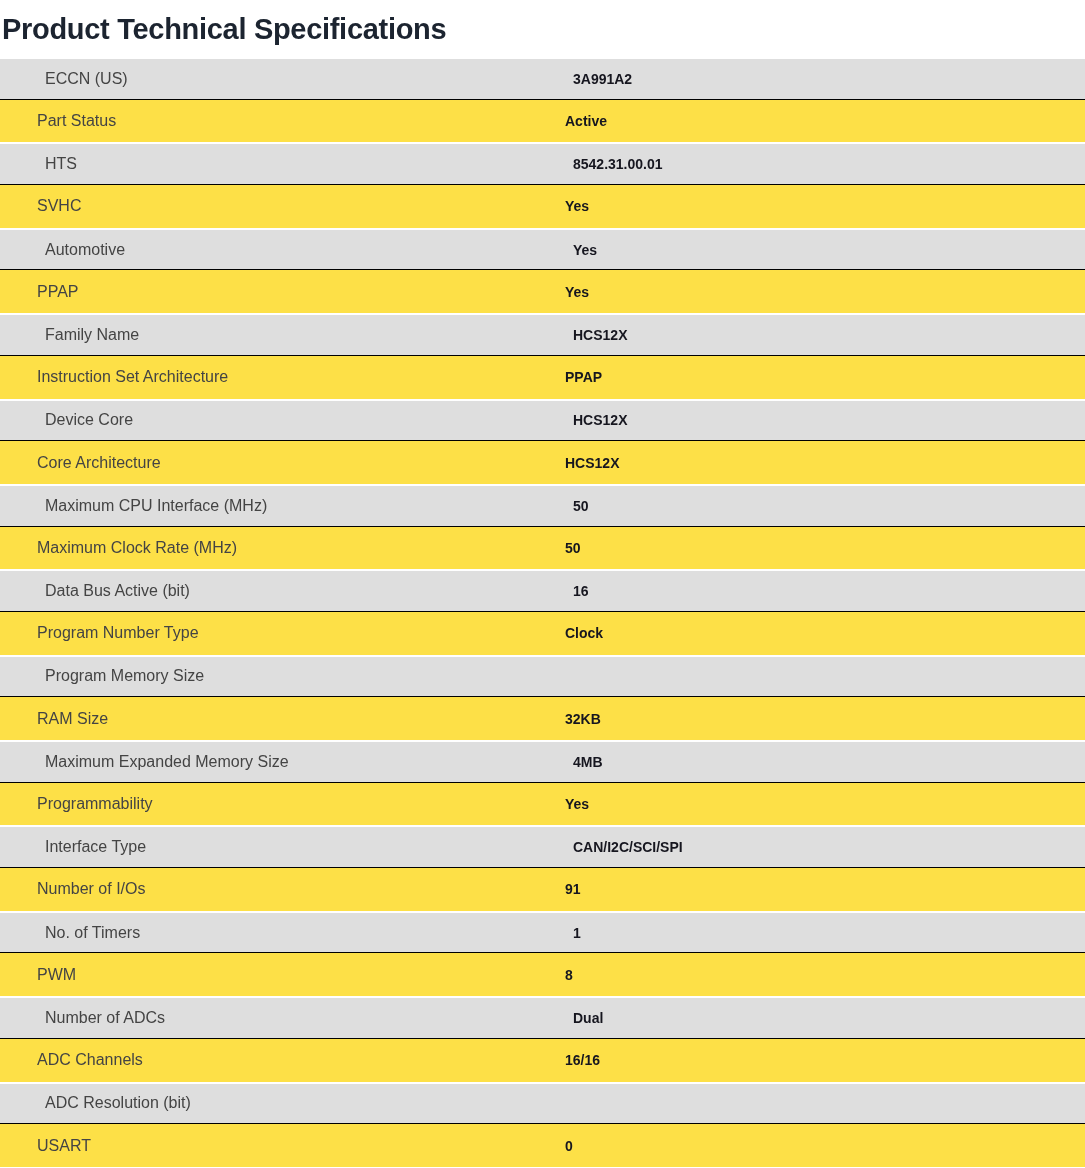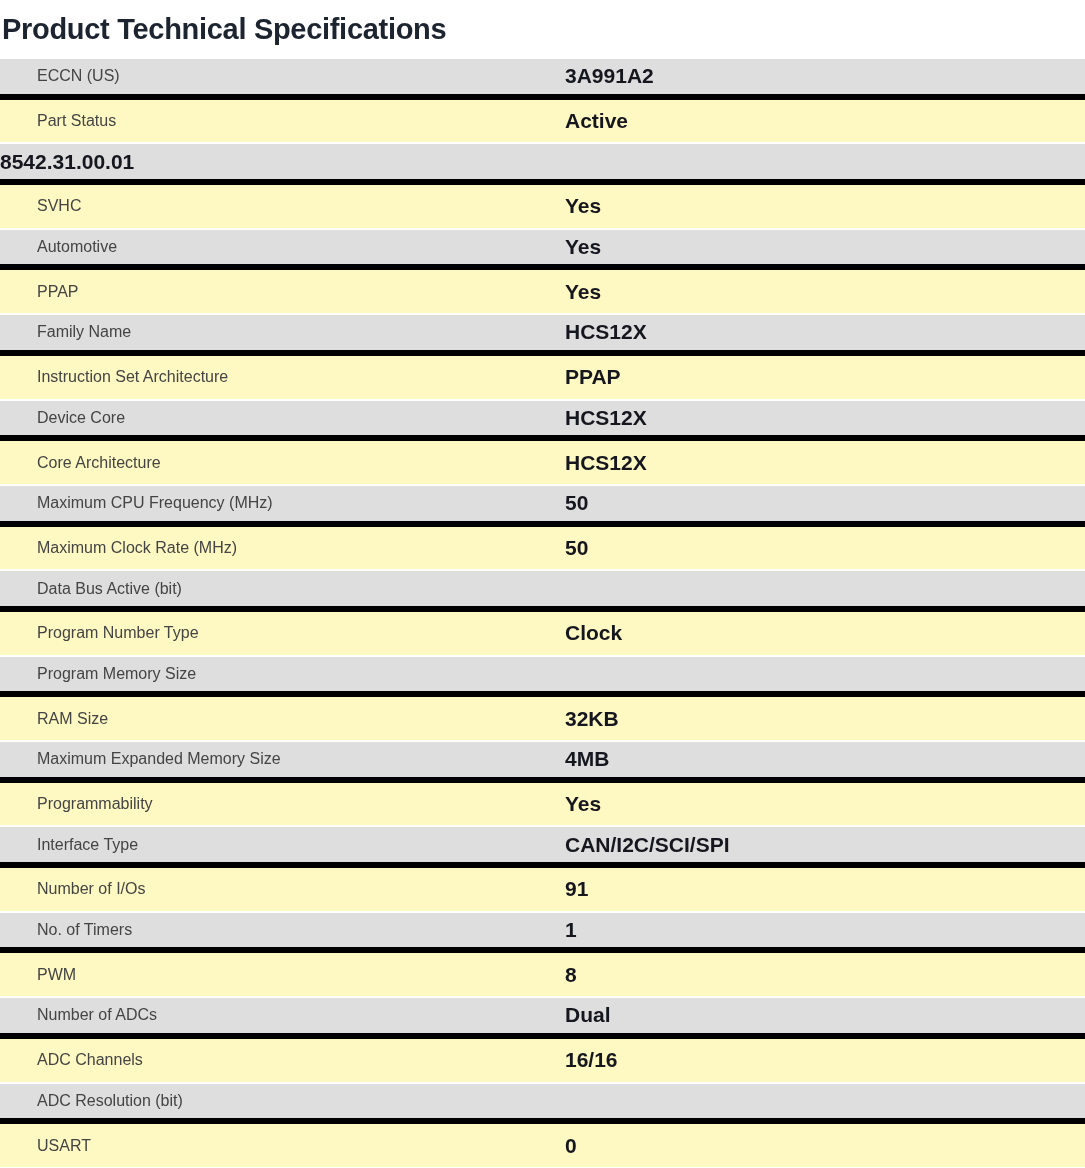--- a/index.html
+++ b/index.html
@@ -28,38 +28,39 @@
     color: #1c2430;
   }
   .spec-table {
     width: 1085px;
   }
   .spec-row {
     display: flex;
     align-items: center;
     height: 42.7px;
     box-sizing: border-box;
-    background: #fef9c3;
+    background: #fde047;
   }
   .spec-row.odd {
     background: #dedede;
     border-top: 2px solid #ffffff;
-    border-bottom: 6px solid #000000;
+    border-bottom: 1px solid #000000;
+    padding-left: 8px;
   }
   .spec-label {
     width: 565px;
     padding-left: 37px;
     box-sizing: border-box;
     font-size: 16px;
     color: #444444;
     white-space: nowrap;
   }
   .spec-value {
     flex: 1;
-    font-size: 21px;
+    font-size: 14px;
     font-weight: 700;
     color: #16161f;
     white-space: nowrap;
   }
 </style>
 </head>
 <body>
 
 <div class="page">
   <h1 class="page-title">Product Technical Specifications</h1>
@@ -69,20 +70,21 @@
     <div class="spec-label">ECCN (US)</div>
     <div class="spec-value">3A991A2</div>
   </div>
 
   <div class="spec-row even">
     <div class="spec-label">Part Status</div>
     <div class="spec-value">Active</div>
   </div>
 
   <div class="spec-row odd">
+    <div class="spec-label">HTS</div>
     <div class="spec-value">8542.31.00.01</div>
   </div>
 
   <div class="spec-row even">
     <div class="spec-label">SVHC</div>
     <div class="spec-value">Yes</div>
   </div>
 
   <div class="spec-row odd">
     <div class="spec-label">Automotive</div>
@@ -108,31 +110,32 @@
     <div class="spec-label">Device Core</div>
     <div class="spec-value">HCS12X</div>
   </div>
 
   <div class="spec-row even">
     <div class="spec-label">Core Architecture</div>
     <div class="spec-value">HCS12X</div>
   </div>
 
   <div class="spec-row odd">
-    <div class="spec-label">Maximum CPU Frequency (MHz)</div>
+    <div class="spec-label">Maximum CPU Interface (MHz)</div>
     <div class="spec-value">50</div>
   </div>
 
   <div class="spec-row even">
     <div class="spec-label">Maximum Clock Rate (MHz)</div>
     <div class="spec-value">50</div>
   </div>
 
   <div class="spec-row odd">
     <div class="spec-label">Data Bus Active (bit)</div>
+    <div class="spec-value">16</div>
   </div>
 
   <div class="spec-row even">
     <div class="spec-label">Program Number Type</div>
     <div class="spec-value">Clock</div>
   </div>
 
   <div class="spec-row odd">
     <div class="spec-label">Program Memory Size</div>
   </div>

